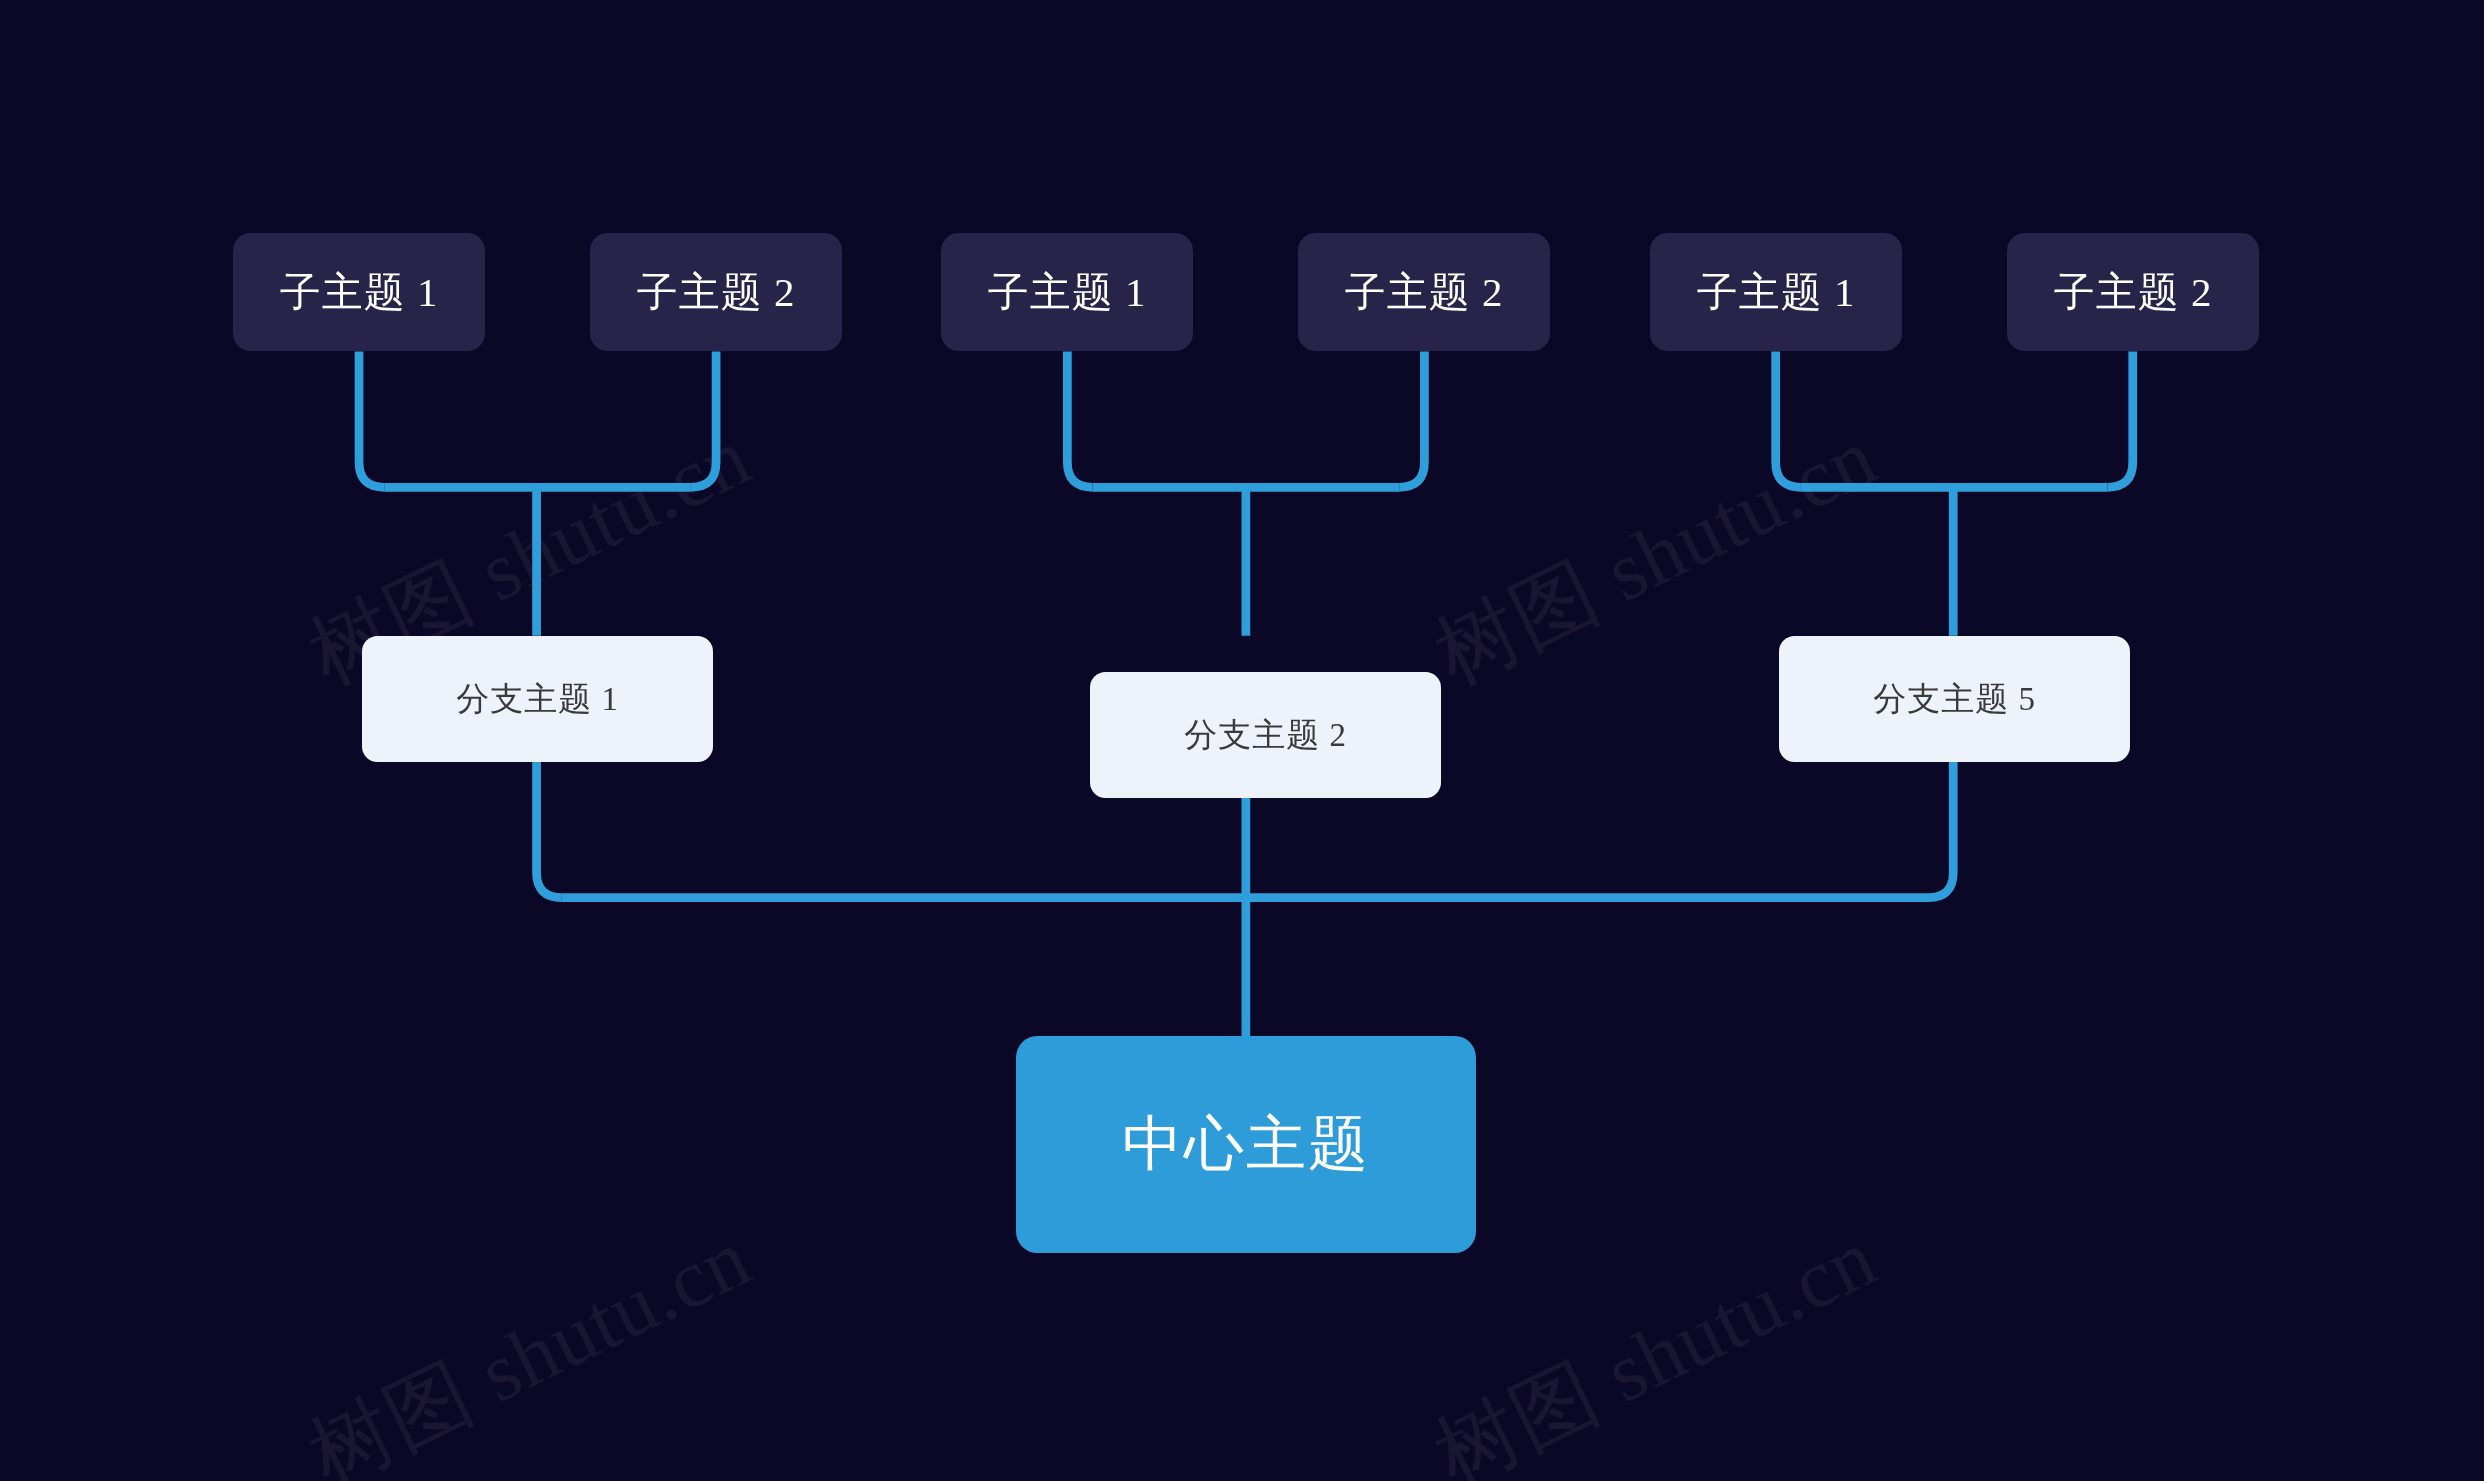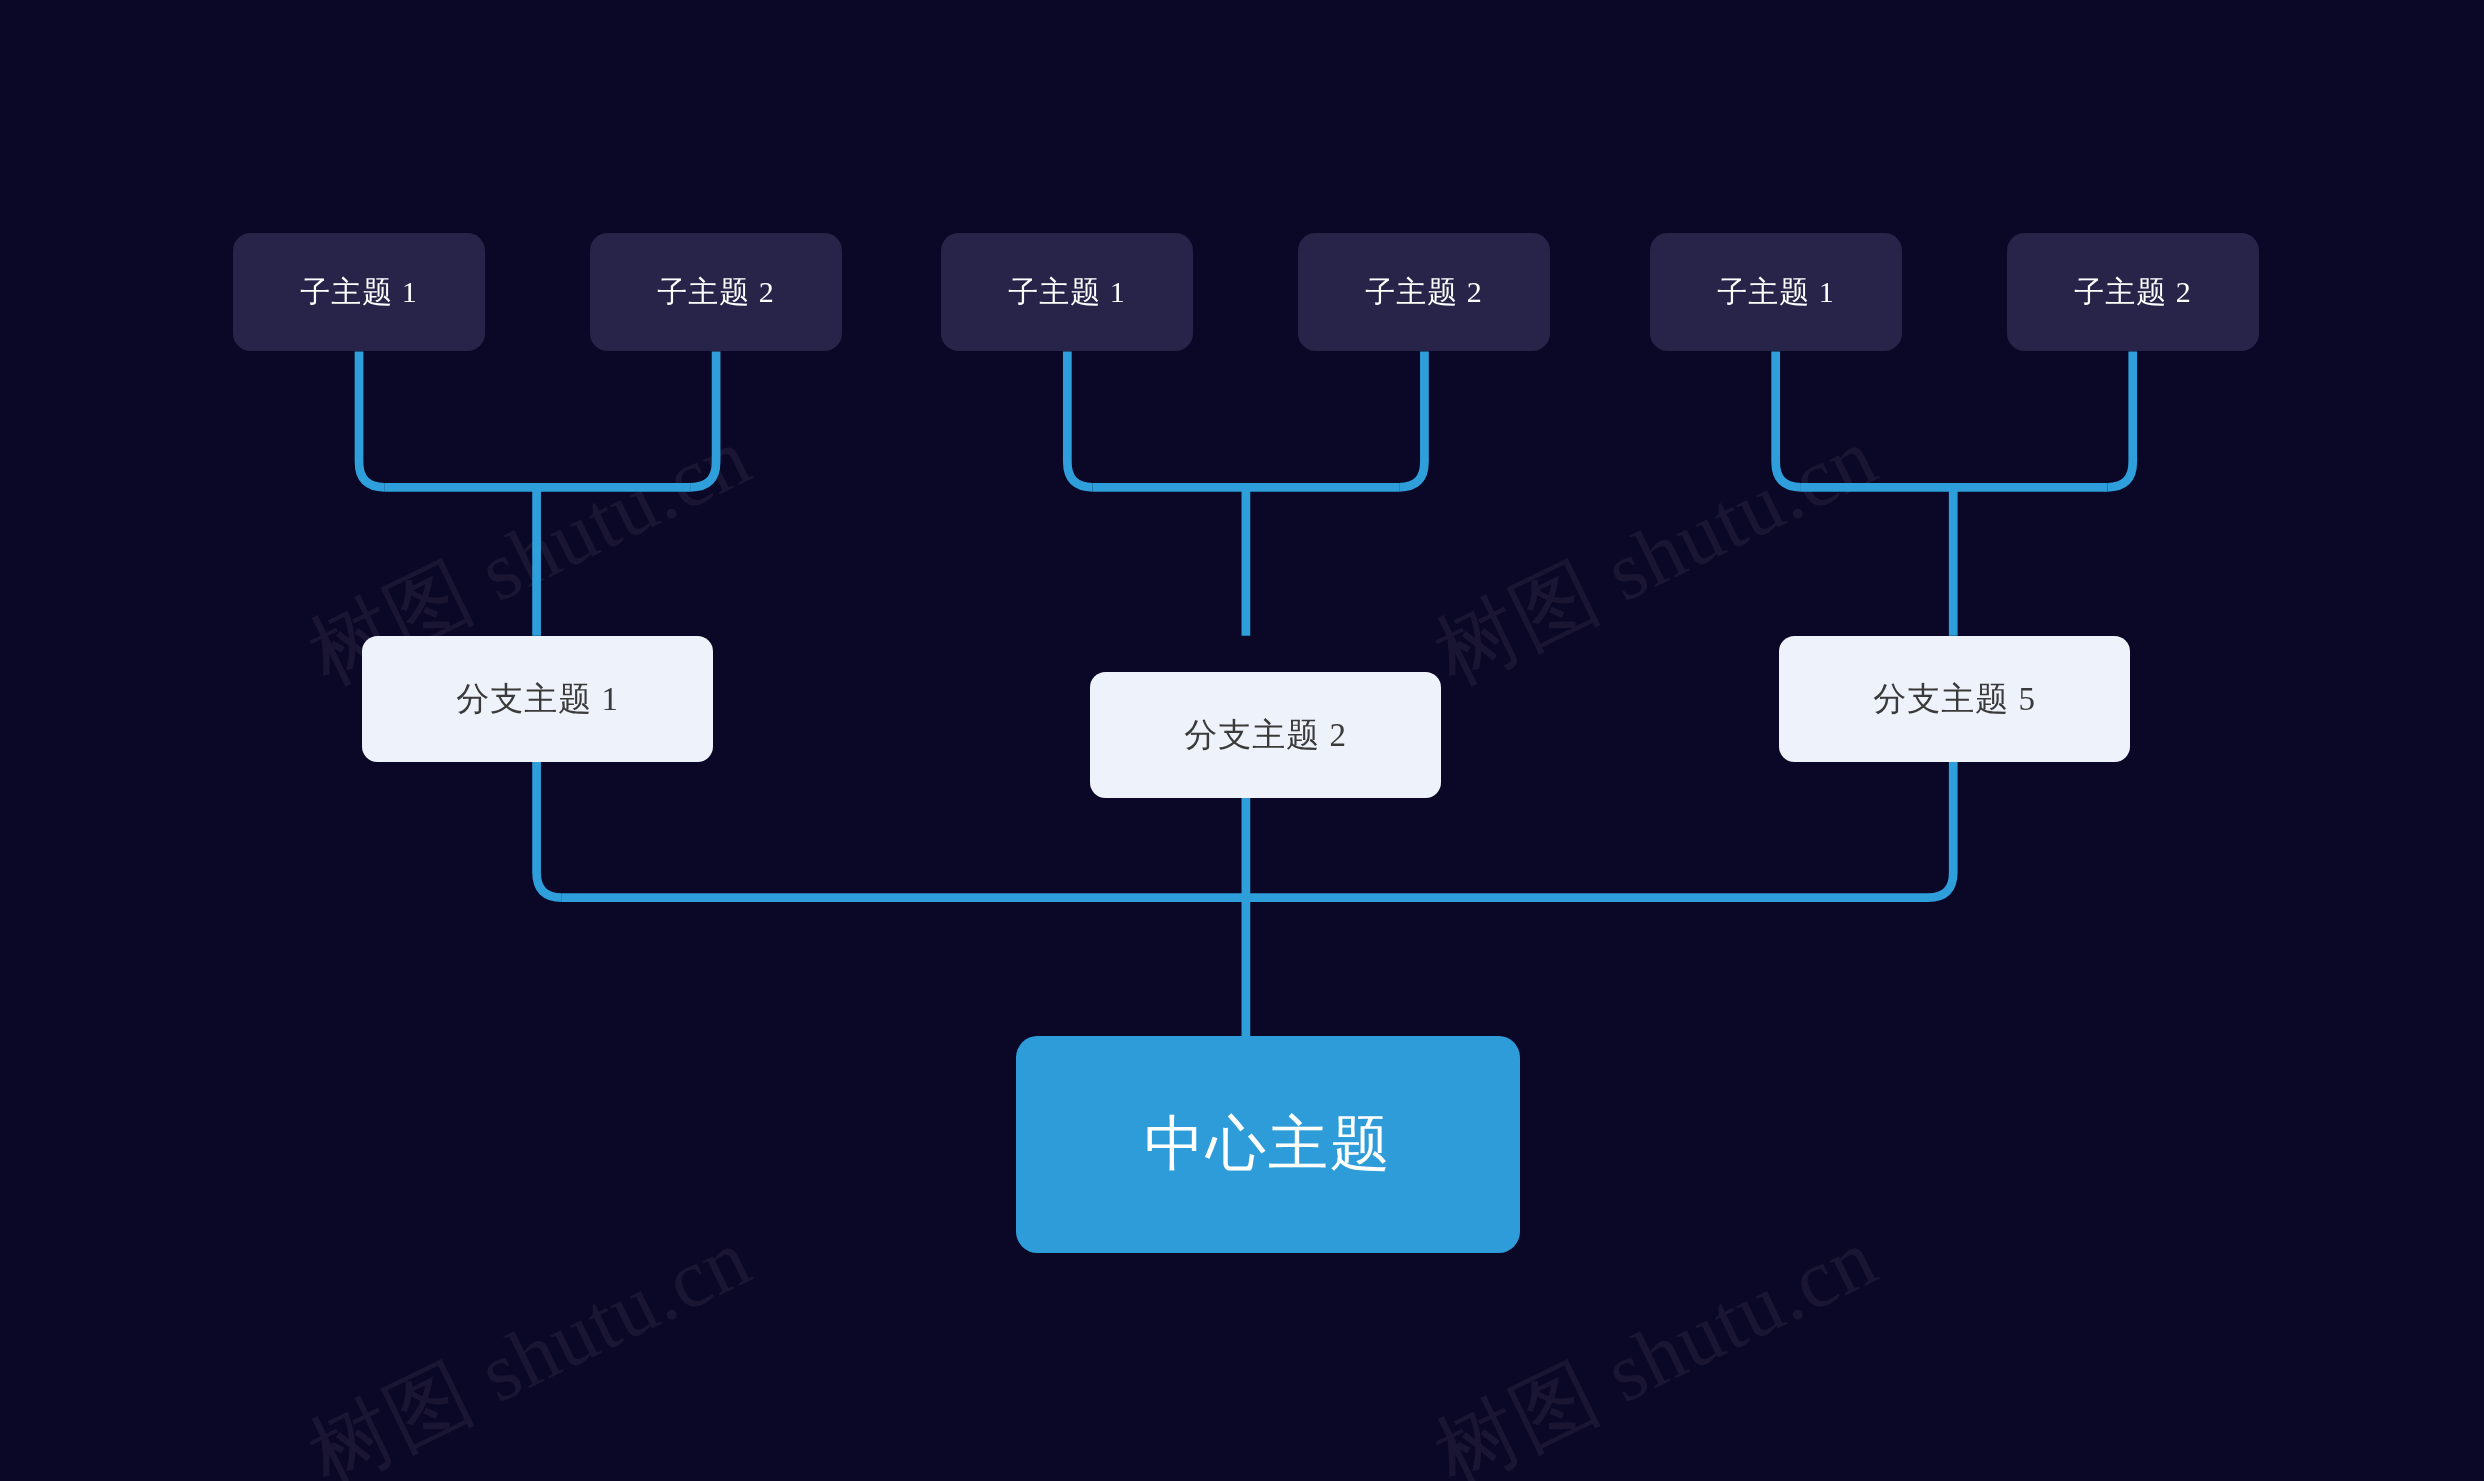--- a/index.html
+++ b/index.html
@@ -60,21 +60,21 @@
     align-items: center;
     justify-content: center;
     border-radius: 15.5px;
     white-space: nowrap;
     user-select: none;
   }
 
   .node-sub {
     background: #272349;
     color: #ffffff;
-    font-size: 30px;
+    font-size: 41px;
     border-radius: 17.5px;
     letter-spacing: 1px;
   }
 
   .node-branch {
     background: #eef3fb;
     color: #3a3a3a;
     font-size: 33px;
     border-radius: 15.5px;
     letter-spacing: 1px;
@@ -124,17 +124,17 @@
   <div id="nodes">
       <div class="node node-sub" style="left: 233px; top: 233px; width: 252px; height: 118px;">子主题 1</div>
       <div class="node node-sub" style="left: 590px; top: 233px; width: 252px; height: 118px;">子主题 2</div>
       <div class="node node-branch" style="left: 362px; top: 636px; width: 351px; height: 126px;">分支主题 1</div>
       <div class="node node-sub" style="left: 941px; top: 233px; width: 252px; height: 118px;">子主题 1</div>
       <div class="node node-sub" style="left: 1298px; top: 233px; width: 252px; height: 118px;">子主题 2</div>
       <div class="node node-branch" style="left: 1070px; top: 672px; width: 351px; height: 126px; margin-left: 20px;">分支主题 2</div>
       <div class="node node-sub" style="left: 1650px; top: 233px; width: 252px; height: 118px;">子主题 1</div>
       <div class="node node-sub" style="left: 2007px; top: 233px; width: 252px; height: 118px;">子主题 2</div>
       <div class="node node-branch" style="left: 1779px; top: 636px; width: 351px; height: 126px;">分支主题 5</div>
-      <div class="node node-center" style="left: 1016px; top: 1036px; width: 504px; height: 217px;">中心主题</div>
+      <div class="node node-center" style="left: 1016px; top: 1036px; width: 460px; height: 217px;">中心主题</div>
     </div>
 
 </div>
 
 
 </body></html>

